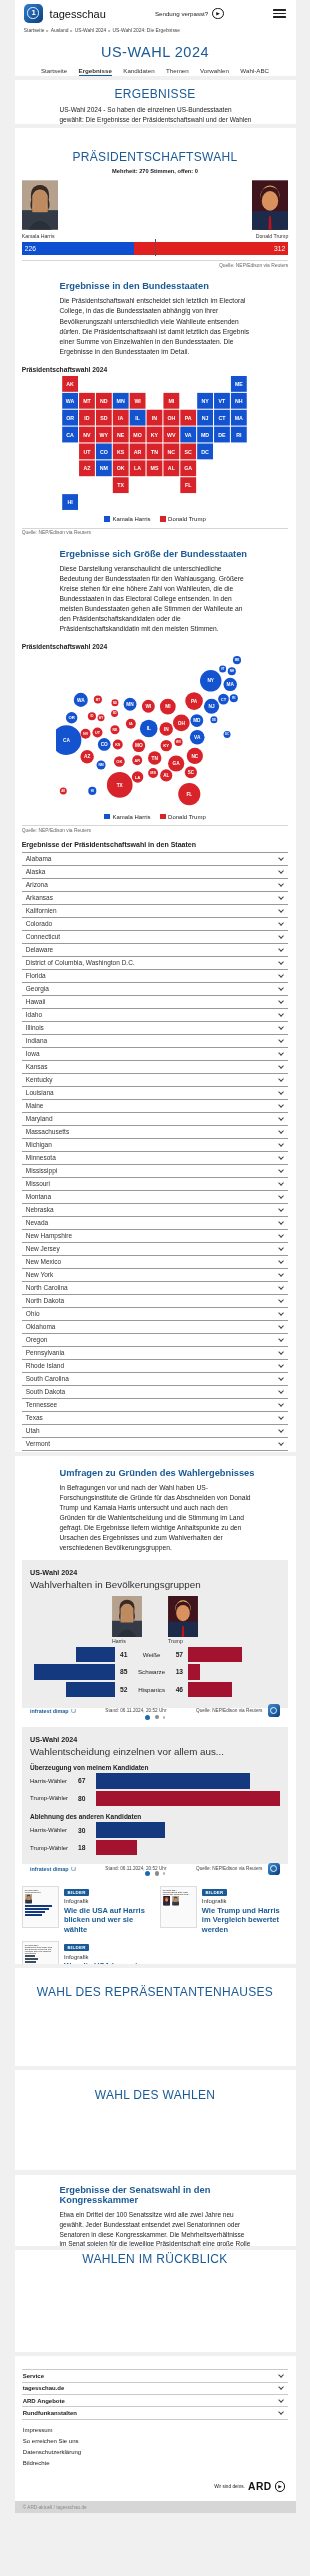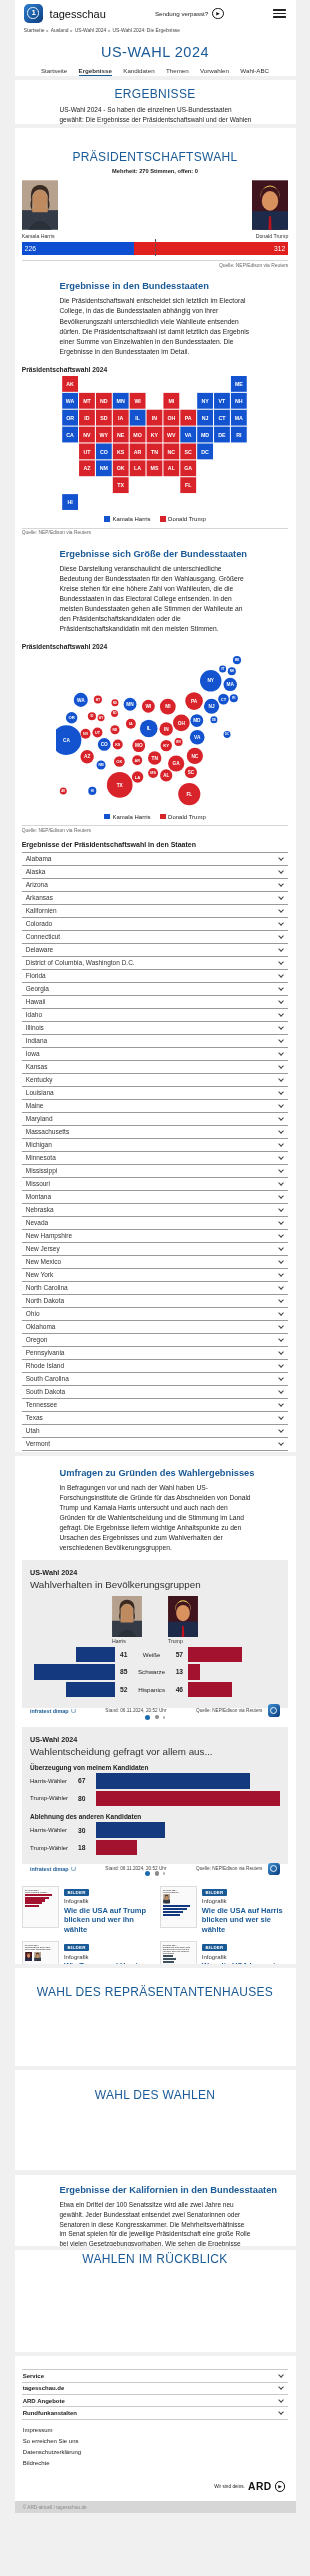--- a/index.html
+++ b/index.html
@@ -700,21 +700,21 @@
       </div>
     </div>
     <div class="dots">
       <span class="d1"></span>
         <span class="d2"></span>
         <span class="d3"></span>
     </div>
 
     <div class="gcard" style="height:137px">
       <div class="kick">US-Wahl 2024</div>
-      <div class="ttl">Wahlentscheidung gefragt vor allem aus...</div>
+      <div class="ttl">Wahlentscheidung einzelnen vor allem aus...</div>
       <div id="dec-chart">
           <div class="dec-grp">Überzeugung von meinem Kandidaten</div>
           <div class="dec-row">
             <div class="l">Harris-Wähler</div>
             <div class="v">67</div>
             <div class="track">
               <div class="bar" style="width: 83.75%; background: rgb(21, 57, 127);"></div>
             </div>
           </div>
           <div class="dec-row">
@@ -750,32 +750,20 @@
         <span class="ard-sq"></span>
       </div>
     </div>
     <div class="dots">
       <span class="d1"></span>
         <span class="d2"></span>
         <span class="d3"></span>
     </div>
 
     <div class="teasers" id="teasers">
-        <div class="teaser">
-          <div class="thumb">
-            <div style="font-weight: bold;">US-Wahl 2024</div>
-            <div class="tl">Profil Donald Trump</div>
-            <div class="mb" style="width: 27px; background: rgb(163, 18, 47);"></div>
-            <div class="mb" style="width: 24px; background: rgb(163, 18, 47);"></div>
-            <div class="mb" style="width: 20.7px; background: rgb(163, 18, 47);"></div>
-            <div class="mb" style="width: 17.6px; background: rgb(163, 18, 47);"></div>
-            <div class="mb" style="width: 14.5px; background: rgb(163, 18, 47);"></div>
-          </div>
-          <div><span class="badge">BILDER</span><div class="kick">Infografik</div><div class="ti">Wie die USA auf Trump blicken und wer ihn wählte</div></div>
-        </div>
         <div class="teaser">
           <div class="thumb"><div style="font-weight: bold;">US-Wahl 2024</div><div class="tl">Profilvergleich</div><div class="mph"><svg viewBox="0 0 70 96" width="100%" height="100%">
                 <rect width="70" height="96" fill="#b5a18e"></rect>
                 <rect y="58" width="70" height="38" fill="#343b46"></rect>
                 <ellipse cx="35" cy="38" rx="15" ry="19" fill="#c08a5f"></ellipse>
                 <path d="M18 38 Q14 10 35 9 Q56 10 52 38 Q56 52 50 58 L50 30 Q45 18 35 18 Q25 18 20 30 L20 58 Q14 52 18 38Z" fill="#3a2a20"></path>
                 <rect x="20" y="52" width="30" height="10" fill="#c08a5f"></rect>
                 <path d="M12 96 Q35 62 58 96Z" fill="#2a3038"></path>
               </svg></div><div class="mb" style="width: 27px; background: rgb(21, 57, 127);"></div><div class="mb" style="width: 24px; background: rgb(21, 57, 127);"></div><div class="mb" style="width: 20.7px; background: rgb(21, 57, 127);"></div><div class="mb" style="width: 17.6px; background: rgb(21, 57, 127);"></div></div>
           <div><span class="badge">BILDER</span><div class="kick">Infografik</div><div class="ti">Wie die USA auf Harris blicken und wer sie wählte</div></div>
@@ -816,21 +804,21 @@
     <div class="sec-head" style="margin-top:16.5px">WAHL DES REPRÄSENTANTENHAUSES</div>
   </div>
   <div class="gap"></div>
 
   <div class="block" style="height:100px">
     <div class="sec-head" style="margin-top:17.6px">WAHL DES WAHLEN</div>
   </div>
   <div class="gap"></div>
 
   <div class="block" style="height:71px">
-    <div class="sub-head" style="margin-top:10.3px">Ergebnisse der Kalifornien in den Bundesstaaten</div>
+    <div class="sub-head" style="margin-top:10.3px">Ergebnisse der Senatswahl in den Kongresskammer</div>
     <div class="article" style="font-size:6.5px">Etwa ein Drittel der 100 Senatssitze wird alle zwei Jahre neu gewählt. Jeder Bundesstaat entsendet zwei Senatorinnen oder Senatoren in diese Kongresskammer. Die Mehrheitsverhältnisse im Senat spielen für die jeweilige Präsidentschaft eine große Rolle bei vielen Gesetzgebungsvorhaben. Wie sehen die Ergebnisse der Wahlen um die Senatssitze 2024 in den Bundesstaaten aus?</div>
   </div>
   <div class="gap"></div>
 
   <div class="block" style="height:102px">
     <div class="sec-head" style="margin-top:2px">WAHLEN IM RÜCKBLICK</div>
   </div>
   <div class="gap"></div>
 
   <div class="block" style="height:157px">

